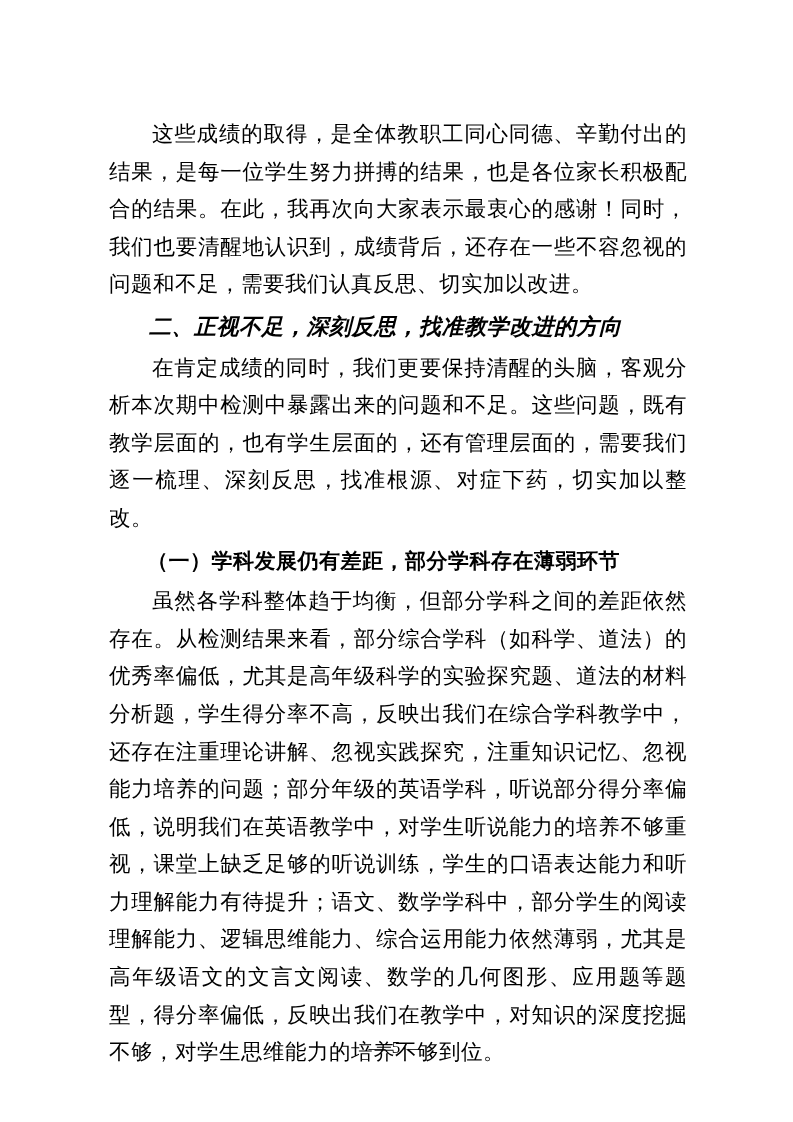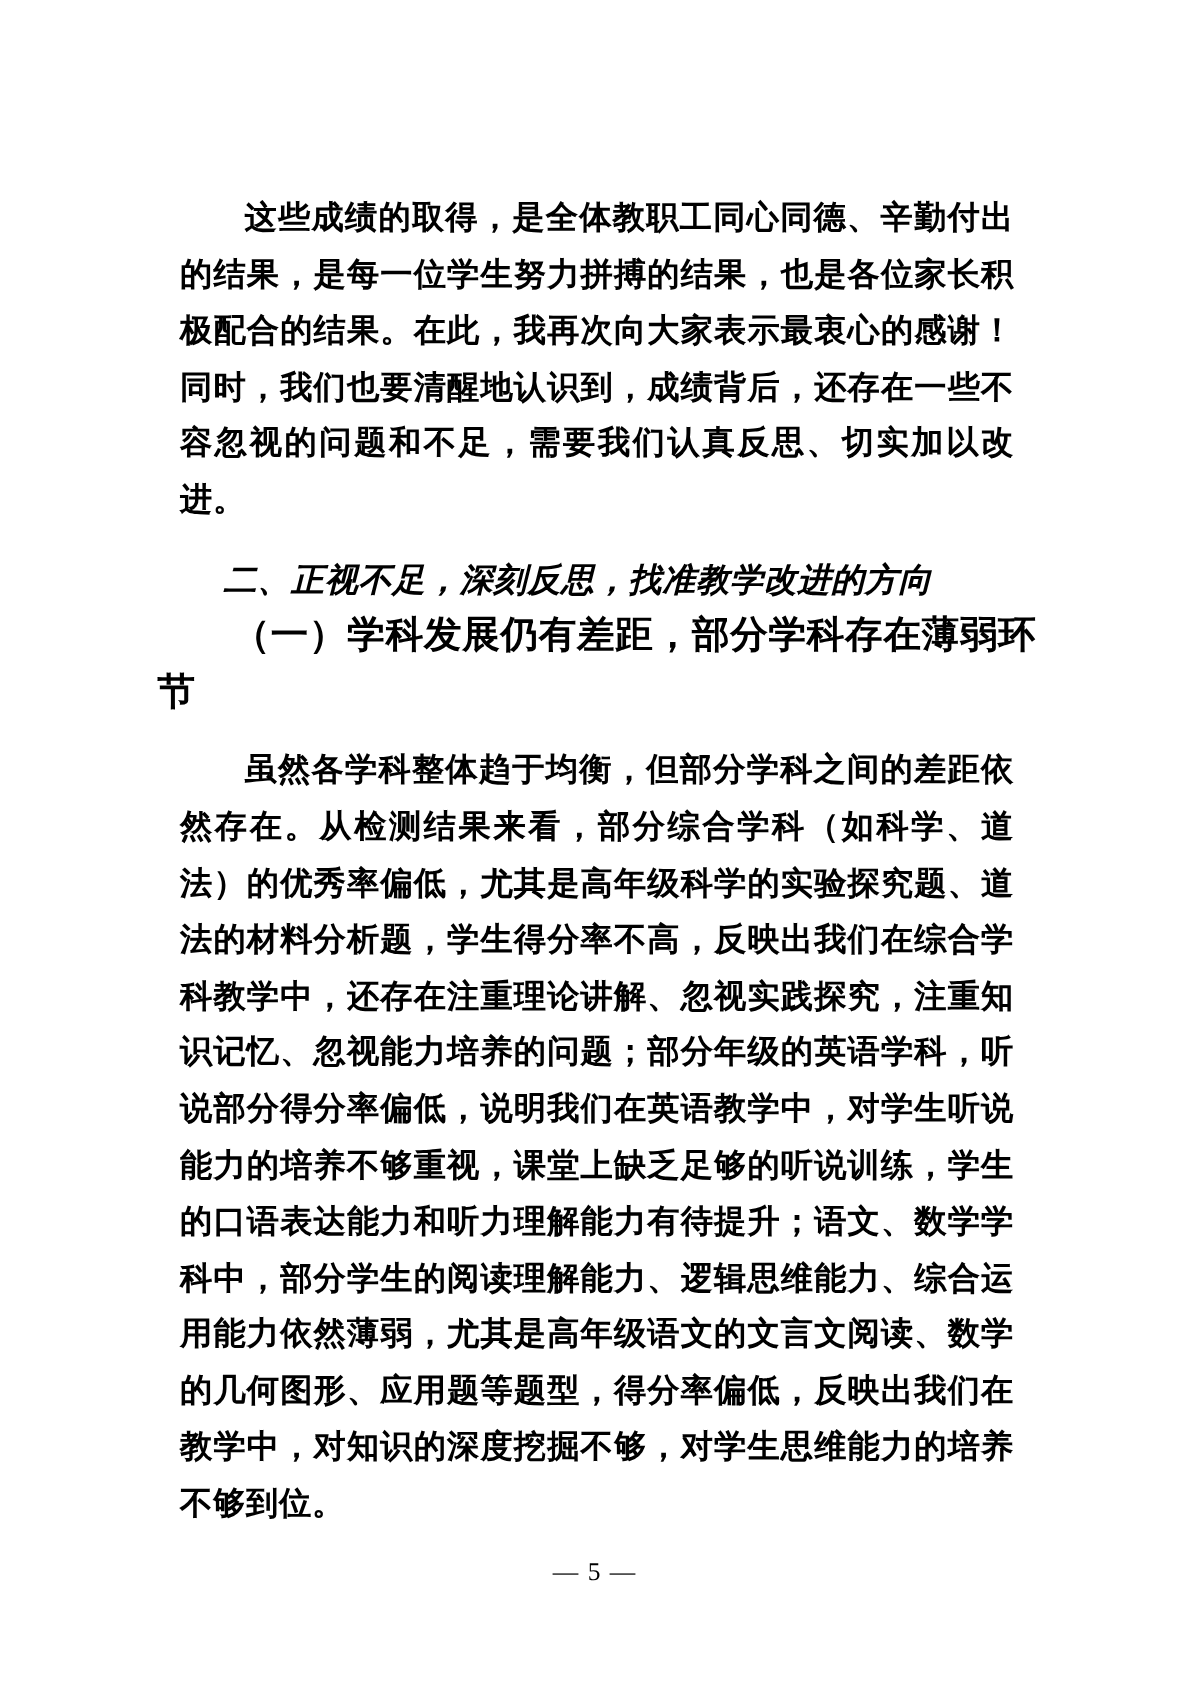--- a/index.html
+++ b/index.html
@@ -19,42 +19,42 @@
     width: 793px;
     height: 1122px;
     background: #ffffff;
     box-sizing: border-box;
     padding: 112px 102px 0 105px;
   }
   .content {
     width: 586px;
   }
   .content .para {
-    margin: 15px;
+    margin: 4px;
     font-size: 21.5px;
     line-height: 37.6px;
     text-align: justify;
     text-indent: 2em;
-    font-weight: bold;
+    font-weight: normal;
     letter-spacing: 0.5px;
   }
   .content .heading1 {
     margin: 0;
     font-size: 22px;
     line-height: 37.6px;
     text-indent: 2em;
     text-align: justify;
     font-weight: bold;
     font-family: "Liberation Sans", "DejaVu Sans", sans-serif;
     letter-spacing: 0.5px;
     font-style: italic;
   }
   .content .heading2 {
     margin: 0;
-    font-size: 25px;
+    font-size: 21px;
     line-height: 37.6px;
     text-indent: 2em;
     text-align: justify;
     font-weight: bold;
     font-family: "Liberation Sans", "DejaVu Sans", sans-serif;
     letter-spacing: 0.5px;
   }
   .page-number {
     position: absolute;
     left: 0;
@@ -66,17 +66,18 @@
     color: #000000;
   }
 </style>
 </head>
 <body>
 
 <div class="page">
   <div class="content">
     <p class="para">这些成绩的取得，是全体教职工同心同德、辛勤付出的结果，是每一位学生努力拼搏的结果，也是各位家长积极配合的结果。在此，我再次向大家表示最衷心的感谢！同时，我们也要清醒地认识到，成绩背后，还存在一些不容忽视的问题和不足，需要我们认真反思、切实加以改进。</p>
     <h2 class="heading1">二、正视不足，深刻反思，找准教学改进的方向</h2>
+    <p class="para">在肯定成绩的同时，我们更要保持清醒的头脑，客观分析本次期中检测中暴露出来的问题和不足。这些问题，既有教学层面的，也有学生层面的，还有管理层面的，需要我们逐一梳理、深刻反思，找准根源、对症下药，切实加以整改。</p>
     <h3 class="heading2">（一）学科发展仍有差距，部分学科存在薄弱环节</h3>
     <p class="para">虽然各学科整体趋于均衡，但部分学科之间的差距依然存在。从检测结果来看，部分综合学科（如科学、道法）的优秀率偏低，尤其是高年级科学的实验探究题、道法的材料分析题，学生得分率不高，反映出我们在综合学科教学中，还存在注重理论讲解、忽视实践探究，注重知识记忆、忽视能力培养的问题；部分年级的英语学科，听说部分得分率偏低，说明我们在英语教学中，对学生听说能力的培养不够重视，课堂上缺乏足够的听说训练，学生的口语表达能力和听力理解能力有待提升；语文、数学学科中，部分学生的阅读理解能力、逻辑思维能力、综合运用能力依然薄弱，尤其是高年级语文的文言文阅读、数学的几何图形、应用题等题型，得分率偏低，反映出我们在教学中，对知识的深度挖掘不够，对学生思维能力的培养不够到位。</p>
   </div>
   <div class="page-number">— 5 —</div>
 </div>
 
 </body></html>

